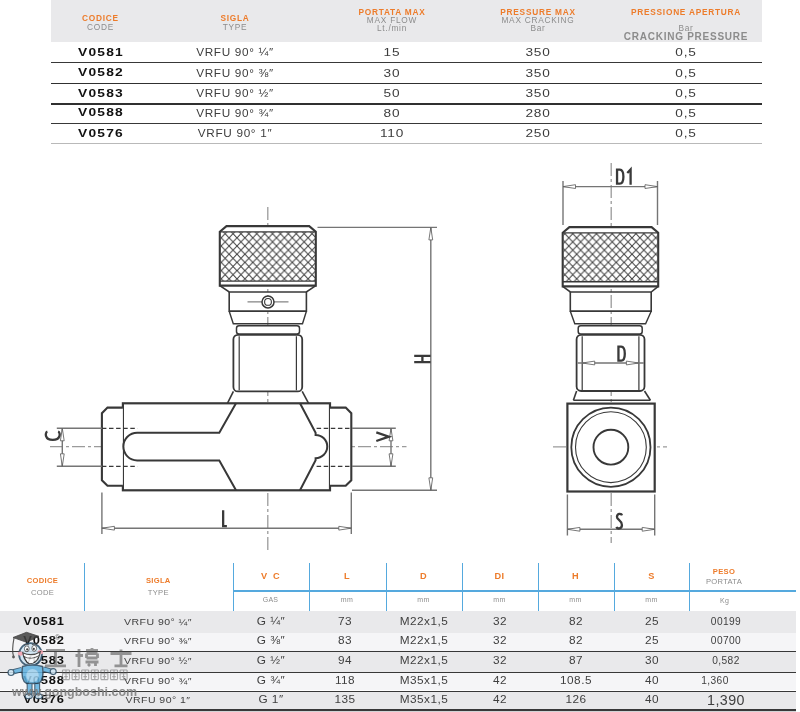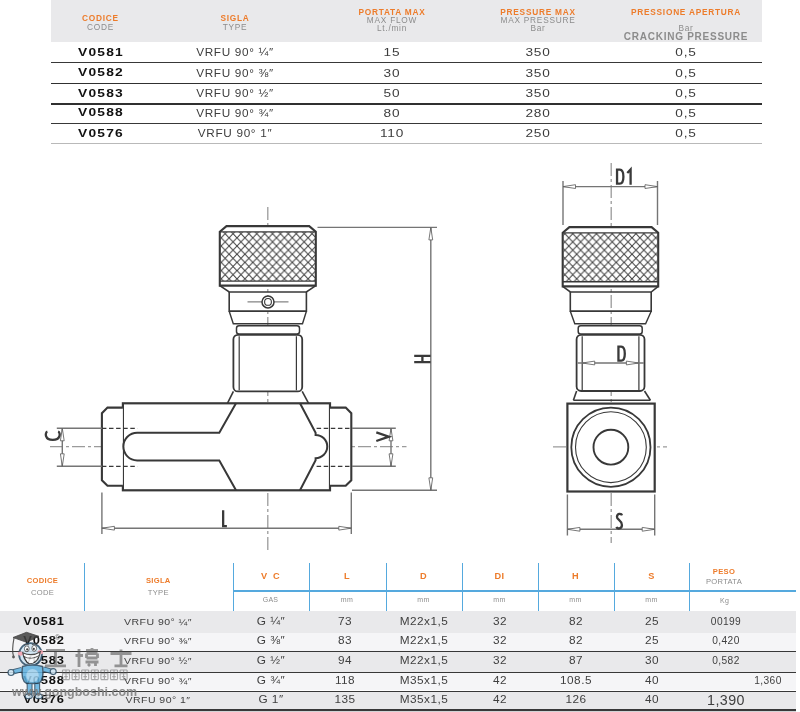--- a/index.html
+++ b/index.html
@@ -12,21 +12,21 @@
 </style></head><body>
 <div class="a" style="left:51px;top:0;width:711px;height:41.8px;background:#e9e9eb"></div>
 <div class="a c org" style="left:100.5px;top:13.4px;font-size:8.3px;line-height:10.0px;letter-spacing:0.75px;">CODICE</div>
 <div class="a c gry" style="left:100.5px;top:22.2px;font-size:8.3px;line-height:10.0px;letter-spacing:0.75px;">CODE</div>
 <div class="a c org" style="left:235px;top:13.4px;font-size:8.3px;line-height:10.0px;letter-spacing:0.75px;">SIGLA</div>
 <div class="a c gry" style="left:235px;top:22.2px;font-size:8.3px;line-height:10.0px;letter-spacing:0.75px;">TYPE</div>
 <div class="a c org" style="left:392px;top:7.4px;font-size:8.3px;line-height:10.0px;letter-spacing:0.75px;">PORTATA MAX</div>
 <div class="a c gry" style="left:392px;top:15.4px;font-size:8.3px;line-height:10.0px;letter-spacing:0.75px;">MAX FLOW</div>
 <div class="a c gry" style="left:392px;top:23.2px;font-size:8.3px;line-height:10.0px;letter-spacing:0.75px;">Lt./min</div>
 <div class="a c org" style="left:538px;top:7.4px;font-size:8.3px;line-height:10.0px;letter-spacing:0.75px;">PRESSURE MAX</div>
-<div class="a c gry" style="left:538px;top:15.4px;font-size:8.3px;line-height:10.0px;letter-spacing:0.75px;">MAX PRESSURE</div>
+<div class="a c gry" style="left:538px;top:15.4px;font-size:8.3px;line-height:10.0px;letter-spacing:0.75px;">MAX CRACKING</div>
 <div class="a c gry" style="left:538px;top:23.2px;font-size:8.3px;line-height:10.0px;letter-spacing:0.75px;">Bar</div>
 <div class="a c org" style="left:686px;top:7.4px;font-size:8.3px;line-height:10.0px;letter-spacing:0.75px;">PRESSIONE APERTURA</div>
 <div class="a c gry" style="left:686px;top:32px;font-size:10px;line-height:10.0px;letter-spacing:0.75px;font-weight:bold;">CRACKING PRESSURE</div>
 <div class="a c gry" style="left:686px;top:23.2px;font-size:8.3px;line-height:10.0px;letter-spacing:0.75px;">Bar</div>
 <div class="a  " style="left:100.5px;top:45.8px;font-size:11.5px;line-height:13.8px;letter-spacing:1.0px;font-weight:bold;color:#111;transform:translateX(-50%) scaleX(1.2);">V0581</div>
 <div class="a  " style="left:235px;top:46.4px;font-size:10.5px;line-height:12.6px;letter-spacing:0.6px;color:#3d3d3d;transform:translateX(-50%) scaleX(1.12);">VRFU 90° ¼″</div>
 <div class="a  " style="left:392px;top:46.4px;font-size:10.5px;line-height:12.6px;letter-spacing:0.6px;color:#3d3d3d;transform:translateX(-50%) scaleX(1.3);">15</div>
 <div class="a  " style="left:538px;top:46.4px;font-size:10.5px;line-height:12.6px;letter-spacing:0.6px;color:#3d3d3d;transform:translateX(-50%) scaleX(1.3);">350</div>
 <div class="a  " style="left:686px;top:46.4px;font-size:10.5px;line-height:12.6px;letter-spacing:0.6px;color:#3d3d3d;transform:translateX(-50%) scaleX(1.3);">0,5</div>
 <div class="a  " style="left:100.5px;top:66.1px;font-size:11.5px;line-height:13.8px;letter-spacing:1.0px;font-weight:bold;color:#111;transform:translateX(-50%) scaleX(1.2);">V0582</div>
@@ -215,39 +215,39 @@
 <div class="a  " style="left:651.5px;top:615.6px;font-size:10px;line-height:12.0px;letter-spacing:0.4px;color:#3f3f3f;transform:translateX(-50%) scaleX(1.18);">25</div>
 <div class="a  " style="left:725.5px;top:615.6px;font-size:10px;line-height:12.0px;letter-spacing:0.4px;color:#3f3f3f;transform:translateX(-50%) scaleX(1.02);">00199</div>
 <div class="a  " style="left:44.4px;top:634.0px;font-size:11px;line-height:13.2px;letter-spacing:0.7px;font-weight:bold;color:#111;transform:translateX(-50%) scaleX(1.17);">V0582</div>
 <div class="a  " style="left:158px;top:634.8px;font-size:9.6px;line-height:11.5px;letter-spacing:0.4px;color:#3f3f3f;transform:translateX(-50%) scaleX(1.1);">VRFU 90° ⅜″</div>
 <div class="a  " style="left:270.5px;top:634.6px;font-size:10px;line-height:12.0px;letter-spacing:0.4px;color:#3f3f3f;transform:translateX(-50%) scaleX(1.18);">G ⅜″</div>
 <div class="a  " style="left:345px;top:634.6px;font-size:10px;line-height:12.0px;letter-spacing:0.4px;color:#3f3f3f;transform:translateX(-50%) scaleX(1.18);">83</div>
 <div class="a  " style="left:423.5px;top:634.6px;font-size:10px;line-height:12.0px;letter-spacing:0.4px;color:#3f3f3f;transform:translateX(-50%) scaleX(1.18);">M22x1,5</div>
 <div class="a  " style="left:499.5px;top:634.6px;font-size:10px;line-height:12.0px;letter-spacing:0.4px;color:#3f3f3f;transform:translateX(-50%) scaleX(1.18);">32</div>
 <div class="a  " style="left:575.5px;top:634.6px;font-size:10px;line-height:12.0px;letter-spacing:0.4px;color:#3f3f3f;transform:translateX(-50%) scaleX(1.18);">82</div>
 <div class="a  " style="left:651.5px;top:634.6px;font-size:10px;line-height:12.0px;letter-spacing:0.4px;color:#3f3f3f;transform:translateX(-50%) scaleX(1.18);">25</div>
-<div class="a  " style="left:725.5px;top:634.6px;font-size:10px;line-height:12.0px;letter-spacing:0.4px;color:#3f3f3f;transform:translateX(-50%) scaleX(1.02);">0,420</div>
+<div class="a  " style="left:725.5px;top:634.6px;font-size:10px;line-height:12.0px;letter-spacing:0.4px;color:#3f3f3f;transform:translateX(-50%) scaleX(1.02);">00700</div>
 <div class="a  " style="left:44.4px;top:654.4px;font-size:11px;line-height:13.2px;letter-spacing:0.7px;font-weight:bold;color:#111;transform:translateX(-50%) scaleX(1.17);">V0583</div>
 <div class="a  " style="left:158px;top:655.2px;font-size:9.6px;line-height:11.5px;letter-spacing:0.4px;color:#3f3f3f;transform:translateX(-50%) scaleX(1.1);">VRFU 90° ½″</div>
 <div class="a  " style="left:270.5px;top:655.0px;font-size:10px;line-height:12.0px;letter-spacing:0.4px;color:#3f3f3f;transform:translateX(-50%) scaleX(1.18);">G ½″</div>
 <div class="a  " style="left:345px;top:655.0px;font-size:10px;line-height:12.0px;letter-spacing:0.4px;color:#3f3f3f;transform:translateX(-50%) scaleX(1.18);">94</div>
 <div class="a  " style="left:423.5px;top:655.0px;font-size:10px;line-height:12.0px;letter-spacing:0.4px;color:#3f3f3f;transform:translateX(-50%) scaleX(1.18);">M22x1,5</div>
 <div class="a  " style="left:499.5px;top:655.0px;font-size:10px;line-height:12.0px;letter-spacing:0.4px;color:#3f3f3f;transform:translateX(-50%) scaleX(1.18);">32</div>
 <div class="a  " style="left:575.5px;top:655.0px;font-size:10px;line-height:12.0px;letter-spacing:0.4px;color:#3f3f3f;transform:translateX(-50%) scaleX(1.18);">87</div>
 <div class="a  " style="left:651.5px;top:655.0px;font-size:10px;line-height:12.0px;letter-spacing:0.4px;color:#3f3f3f;transform:translateX(-50%) scaleX(1.18);">30</div>
 <div class="a  " style="left:725.5px;top:655.0px;font-size:10px;line-height:12.0px;letter-spacing:0.4px;color:#3f3f3f;transform:translateX(-50%) scaleX(1.02);">0,582</div>
 <div class="a  " style="left:44.4px;top:674.3px;font-size:11px;line-height:13.2px;letter-spacing:0.7px;font-weight:bold;color:#111;transform:translateX(-50%) scaleX(1.17);">V0588</div>
 <div class="a  " style="left:158px;top:675.1px;font-size:9.6px;line-height:11.5px;letter-spacing:0.4px;color:#3f3f3f;transform:translateX(-50%) scaleX(1.1);">VRFU 90° ¾″</div>
 <div class="a  " style="left:270.5px;top:674.9px;font-size:10px;line-height:12.0px;letter-spacing:0.4px;color:#3f3f3f;transform:translateX(-50%) scaleX(1.18);">G ¾″</div>
 <div class="a  " style="left:345px;top:674.9px;font-size:10px;line-height:12.0px;letter-spacing:0.4px;color:#3f3f3f;transform:translateX(-50%) scaleX(1.18);">118</div>
 <div class="a  " style="left:423.5px;top:674.9px;font-size:10px;line-height:12.0px;letter-spacing:0.4px;color:#3f3f3f;transform:translateX(-50%) scaleX(1.18);">M35x1,5</div>
 <div class="a  " style="left:499.5px;top:674.9px;font-size:10px;line-height:12.0px;letter-spacing:0.4px;color:#3f3f3f;transform:translateX(-50%) scaleX(1.18);">42</div>
 <div class="a  " style="left:575.5px;top:674.9px;font-size:10px;line-height:12.0px;letter-spacing:0.4px;color:#3f3f3f;transform:translateX(-50%) scaleX(1.18);">108.5</div>
 <div class="a  " style="left:651.5px;top:674.9px;font-size:10px;line-height:12.0px;letter-spacing:0.4px;color:#3f3f3f;transform:translateX(-50%) scaleX(1.18);">40</div>
-<div class="a  " style="left:768px;top:674.9px;font-size:10px;line-height:12.0px;letter-spacing:0.4px;color:#3f3f3f;transform:translateX(-50%) scaleX(1.02);">1,360</div>
+<div class="a  " style="left:715px;top:674.9px;font-size:10px;line-height:12.0px;letter-spacing:0.4px;color:#3f3f3f;transform:translateX(-50%) scaleX(1.02);">1,360</div>
 <div class="a  " style="left:44.4px;top:693.1px;font-size:11px;line-height:13.2px;letter-spacing:0.7px;font-weight:bold;color:#111;transform:translateX(-50%) scaleX(1.17);">V0576</div>
 <div class="a  " style="left:158px;top:693.9px;font-size:9.6px;line-height:11.5px;letter-spacing:0.4px;color:#3f3f3f;transform:translateX(-50%) scaleX(1.1);">VRFU 90° 1″</div>
 <div class="a  " style="left:270.5px;top:693.7px;font-size:10px;line-height:12.0px;letter-spacing:0.4px;color:#3f3f3f;transform:translateX(-50%) scaleX(1.18);">G 1″</div>
 <div class="a  " style="left:345px;top:693.7px;font-size:10px;line-height:12.0px;letter-spacing:0.4px;color:#3f3f3f;transform:translateX(-50%) scaleX(1.18);">135</div>
 <div class="a  " style="left:423.5px;top:693.7px;font-size:10px;line-height:12.0px;letter-spacing:0.4px;color:#3f3f3f;transform:translateX(-50%) scaleX(1.18);">M35x1,5</div>
 <div class="a  " style="left:499.5px;top:693.7px;font-size:10px;line-height:12.0px;letter-spacing:0.4px;color:#3f3f3f;transform:translateX(-50%) scaleX(1.18);">42</div>
 <div class="a  " style="left:575.5px;top:693.7px;font-size:10px;line-height:12.0px;letter-spacing:0.4px;color:#3f3f3f;transform:translateX(-50%) scaleX(1.18);">126</div>
 <div class="a  " style="left:651.5px;top:693.7px;font-size:10px;line-height:12.0px;letter-spacing:0.4px;color:#3f3f3f;transform:translateX(-50%) scaleX(1.18);">40</div>
 <div class="a  " style="left:725.5px;top:693.7px;font-size:14px;line-height:12.0px;letter-spacing:0.4px;color:#3f3f3f;transform:translateX(-50%) scaleX(1.02);">1,390</div>
 <svg class="a" style="left:0;top:0" width="800" height="712" viewBox="0 0 800 712">

